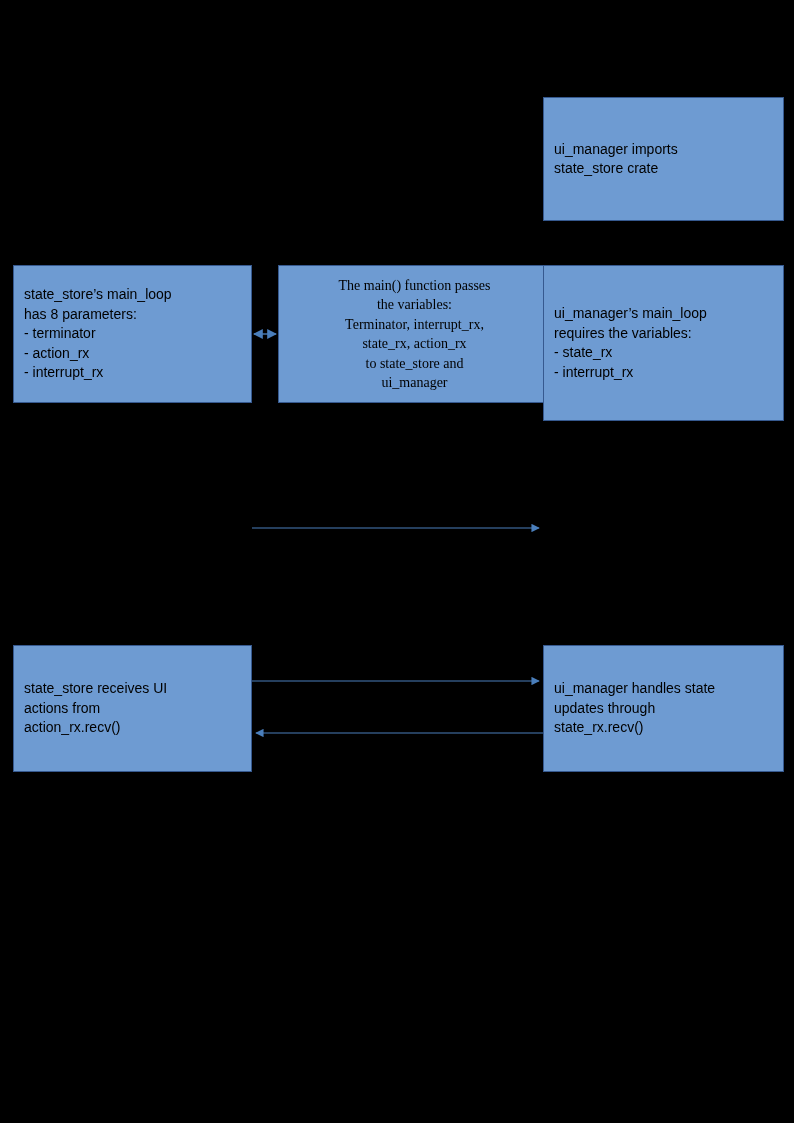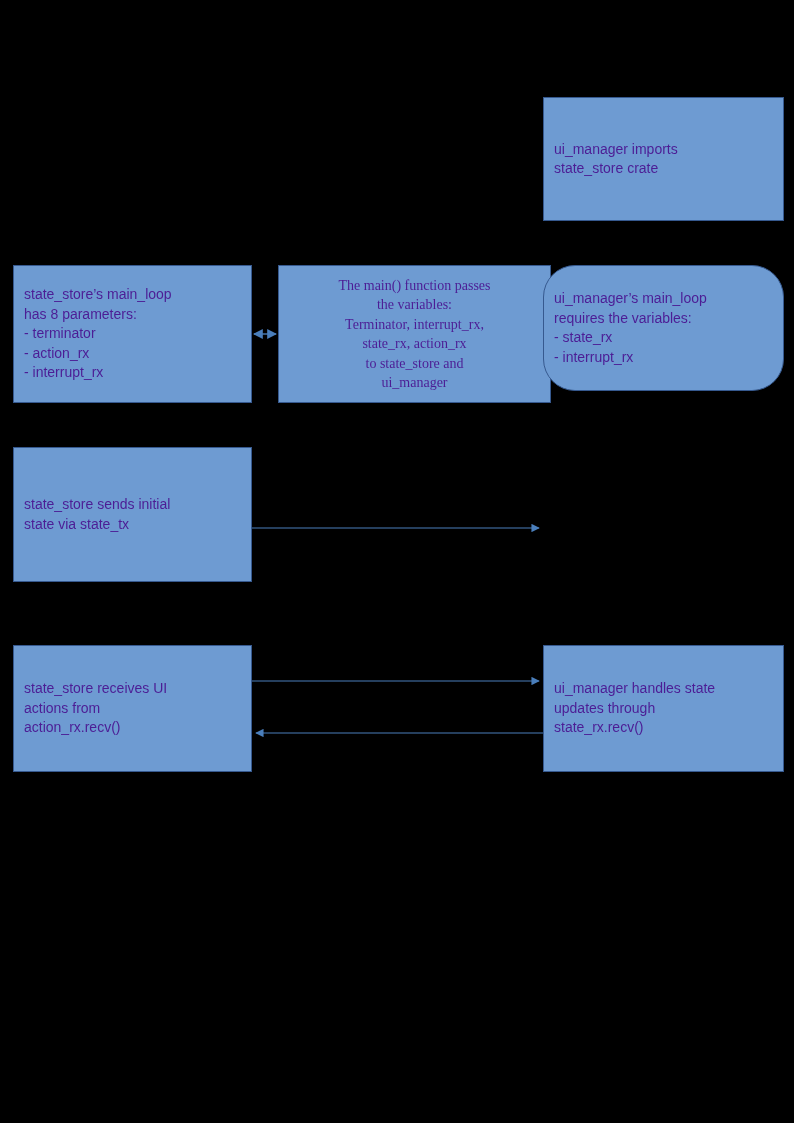--- a/index.html
+++ b/index.html
@@ -20,21 +20,21 @@
     top: 0;
     width: 794px;
     height: 1123px;
     background: #000000;
   }
   .node {
     position: absolute;
     box-sizing: border-box;
     background: #6e9bd2;
     border: 1px solid #36598f;
-    color: #4c1d95;
+    color: #000000;
     font-size: 14px;
     line-height: 19.5px;
     white-space: pre-line;
     display: flex;
     align-items: center;
     padding: 0 10px;
   }
   .node.center-text {
     justify-content: center;
     text-align: center;
@@ -52,21 +52,21 @@
     left: 543px; top: 97px; width: 241px; height: 124px;
   }
   
   #node-state-store-params {
     left: 13px; top: 265px; width: 239px; height: 138px;
   }
   #node-main-passes {
     left: 278px; top: 265px; width: 273px; height: 138px; font-family: Liberation Serif, serif;
   }
   #node-ui-requires {
-    left: 543px; top: 265px; width: 241px; height: 126px; border-radius: 32px;
+    left: 543px; top: 265px; width: 241px; height: 156px;
   }
   
   #node-state-store-sends {
     left: 13px; top: 447px; width: 239px; height: 135px;
   }
   #node-ui-receives {
     left: 543px; top: 447px; width: 241px; height: 135px;
   }
   
   #node-state-store-receives {
@@ -146,24 +146,20 @@
 ui_manager</span>
   </div>
 
   <div class="node left-text" id="node-ui-requires">
     <span class="node-label">ui_manager’s main_loop
 requires the variables:
 - state_rx
 - interrupt_rx</span>
   </div>
 
-  <div class="node left-text" id="node-state-store-sends">
-    <span class="node-label">state_store sends initial
-state via state_tx</span>
-  </div>
 
 
   <div class="node left-text" id="node-ui-handles">
     <span class="node-label">ui_manager handles state
 updates through
 state_rx.recv()</span>
   </div>
 
   <div class="node left-text" id="node-state-store-receives">
     <span class="node-label">state_store receives UI

